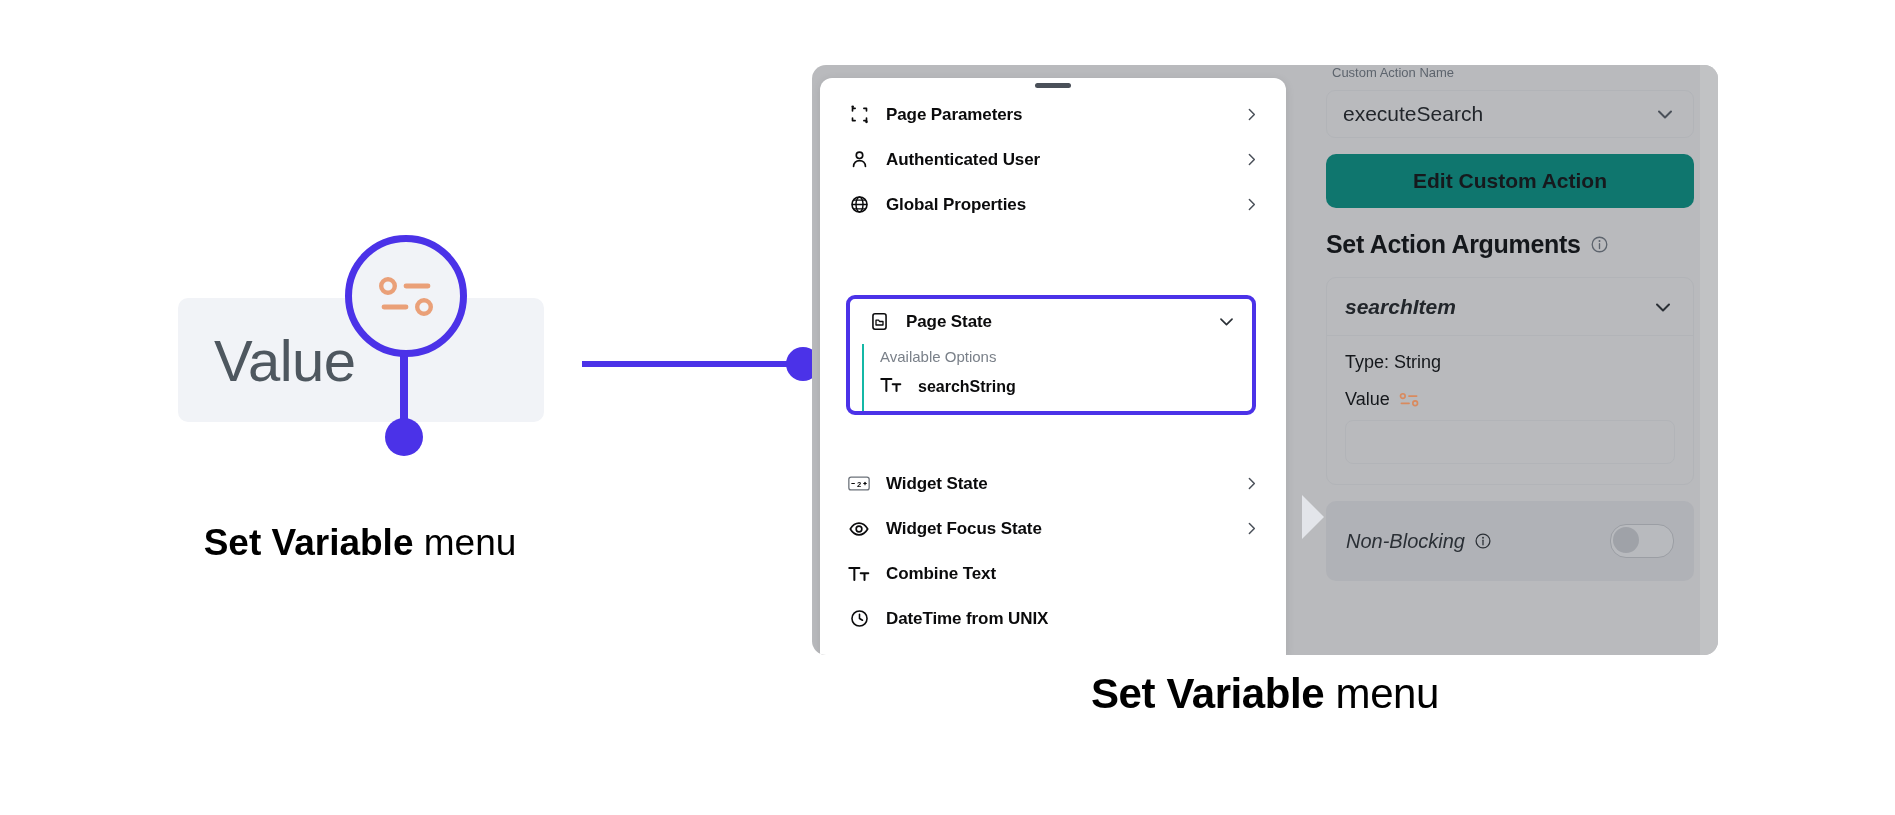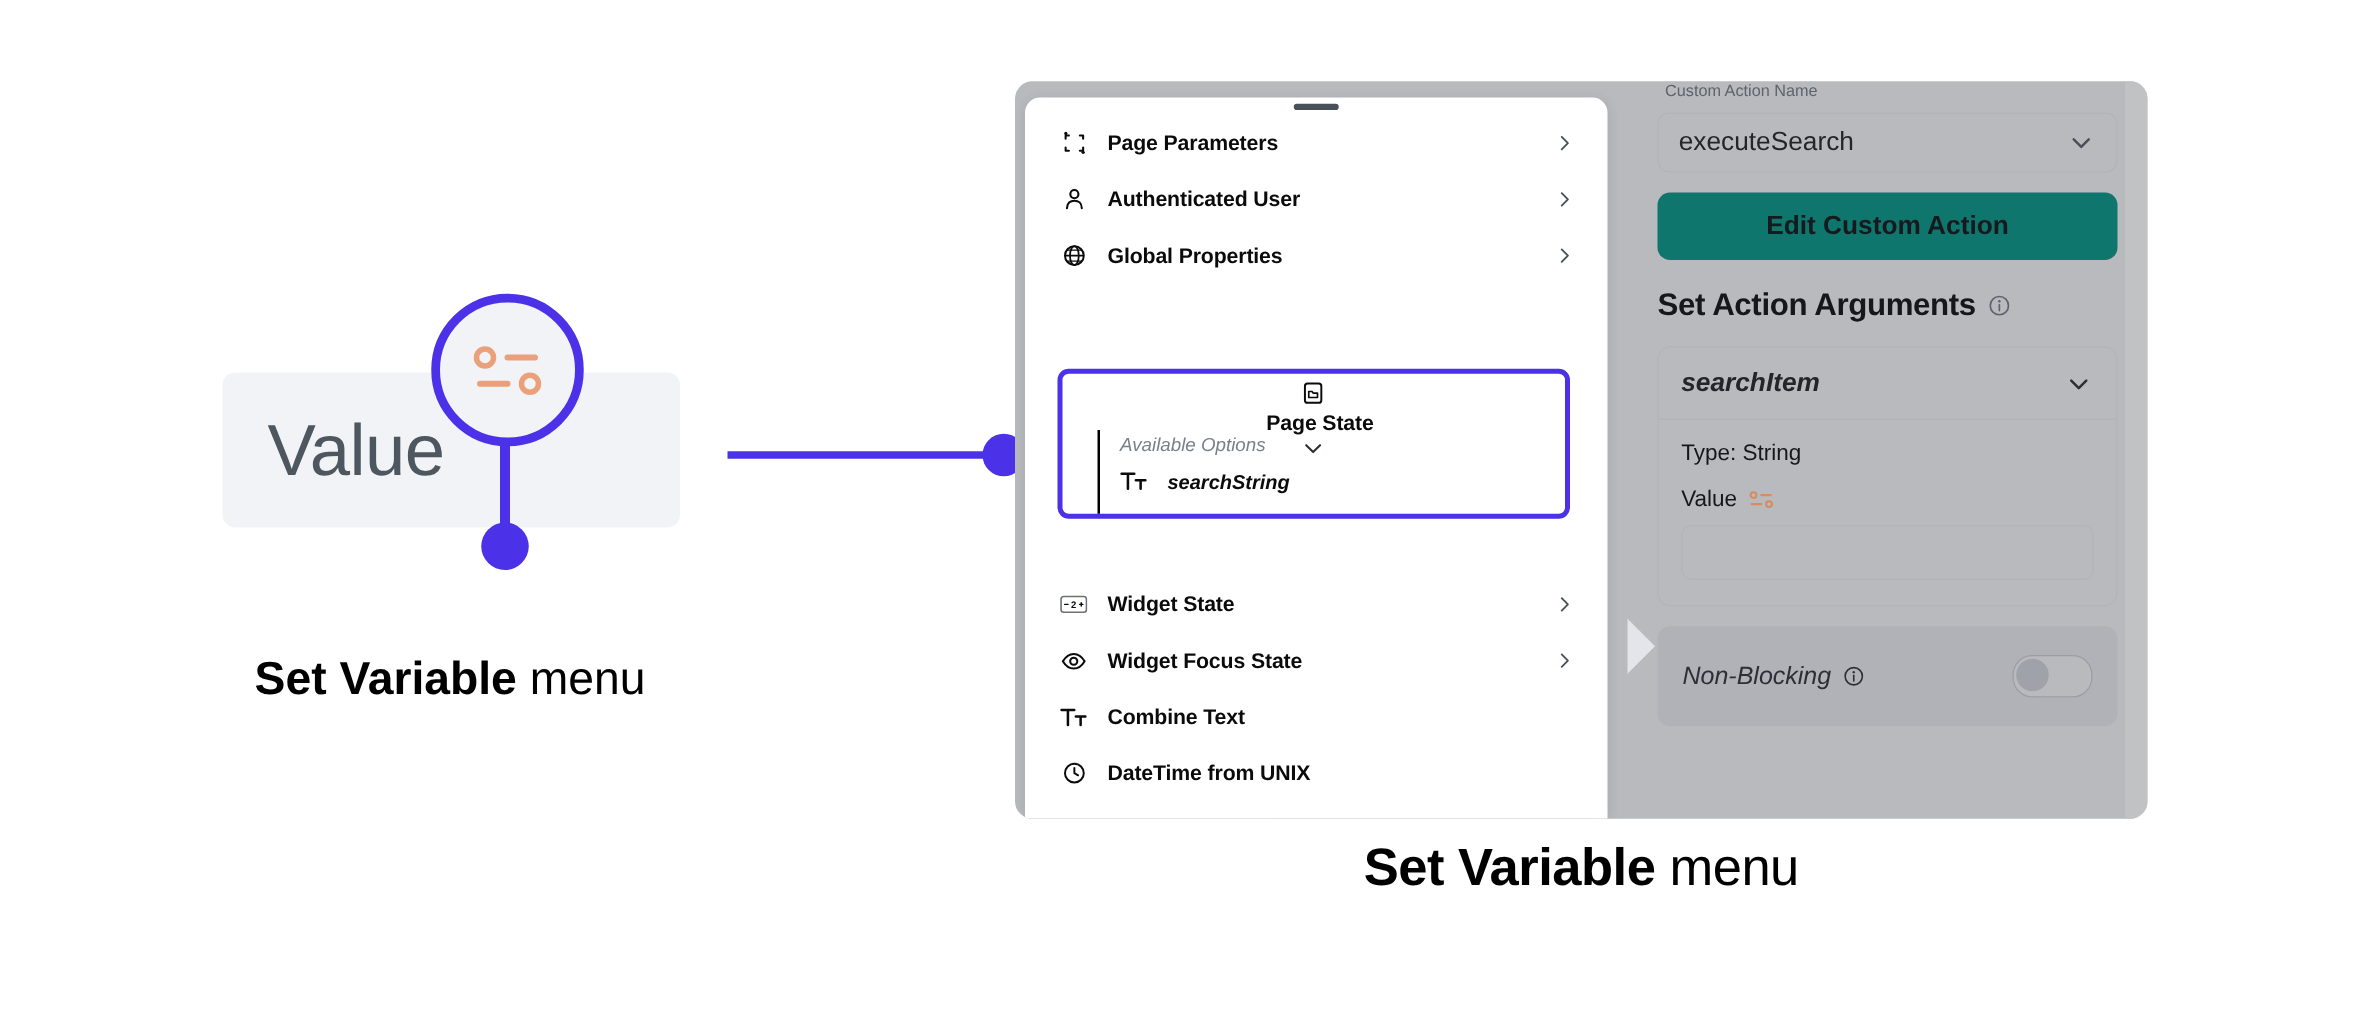--- a/index.html
+++ b/index.html
@@ -191,26 +191,25 @@
     position: absolute;
     left: 34px;
     top: 230px;
     width: 410px;
     border: 4px solid #4b32e8;
     border-radius: 9px;
     background: #ffffff;
     box-sizing: border-box;
     z-index: 5;
   }
-  #page-state-group .menu-row { padding: 0 16px 0 14px; flex-direction: column; }
+  #page-state-group .menu-row { padding: 0 16px 0 14px; }
   #available-options-wrap {
-    border-left: 2px solid #000000;
-    margin-left: 28px;
+    border-left: 2px solid #14b8a6;
+    margin-left: 12px;
     padding: 2px 0 8px 0;
-    font-style: italic;
   }
   #available-options-label {
     font-size: 15px;
     color: #7a8089;
     padding: 2px 0 6px 16px;
   }
   #search-string-row {
     display: flex;
     align-items: center;
     padding: 2px 0 2px 16px;

